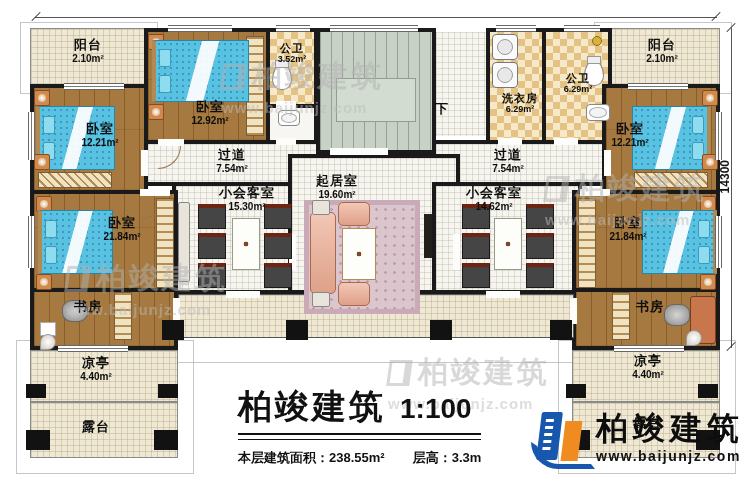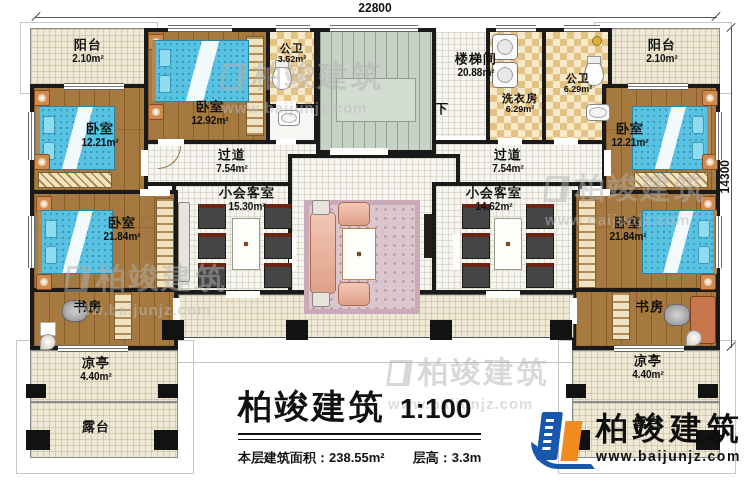--- a/index.html
+++ b/index.html
@@ -120,21 +120,20 @@
     border-bottom:5px solid #1757ae;border-left:6px solid #1757ae;border-radius:0 0 0 30px;}
   .logo-text{display:flex;flex-direction:column;}
   .logo-company{font-size:32px;font-weight:900;letter-spacing:5px;color:#0d0d0d;line-height:1;}
   .logo-url{font-size:14px;font-weight:bold;letter-spacing:1.5px;color:#111;margin-top:4px;}
 </style>
 </head>
 <body>
 
 <div class="stage">
 
-  <div class="dim-top">22800</div>
   <div class="dimline" style="left:35px;top:17px;width:682px;height:1px;"></div>
   <div class="tick" style="left:30px;top:16px;"></div>
   <div class="tick" style="left:710px;top:16px;"></div>
   <div class="dimline" style="left:731px;top:28px;width:1px;height:320px;"></div>
   <div class="tick" style="left:725px;top:27px;"></div>
   <div class="tick" style="left:725px;top:346px;"></div>
   <div class="dim-right" style="left:718px;top:160px;">14300</div>
 
   <div class="eave" style="left:20px;top:22px;width:136px;height:70px;"></div>
   <div class="eave" style="left:594px;top:22px;width:136px;height:70px;"></div>
@@ -328,24 +327,20 @@
       <span class="rarea">12.92m²</span>
     </div>
   <div class="rlabel sm" style="left:252px;top:42px;width:80px;">
     <span class="rname">公卫</span>
       <span class="rarea">3.52m²</span>
     </div>
   <div class="rlabel" style="left:187px;top:148px;width:90px;">
     <span class="rname">过道</span>
       <span class="rarea">7.54m²</span>
     </div>
-  <div class="rlabel" style="left:434px;top:52px;width:84px;">
-    <span class="rname">楼梯间</span>
-      <span class="rarea">20.88m²</span>
-    </div>
   <div class="rlabel" style="left:430px;top:102px;width:24px;">
     <span class="rname">下</span>
     </div>
   <div class="rlabel sm" style="left:475px;top:92px;width:90px;">
     <span class="rname">洗衣房</span>
       <span class="rarea">6.29m²</span>
     </div>
   <div class="rlabel sm" style="left:533px;top:72px;width:90px;">
     <span class="rname">公卫</span>
       <span class="rarea">6.29m²</span>
@@ -354,20 +349,24 @@
     <span class="rname">过道</span>
       <span class="rarea">7.54m²</span>
     </div>
   <div class="rlabel" style="left:585px;top:122px;width:90px;">
     <span class="rname">卧室</span>
       <span class="rarea">12.21m²</span>
     </div>
   <div class="rlabel" style="left:197px;top:186px;width:100px;">
     <span class="rname">小会客室</span>
       <span class="rarea">15.30m²</span>
+    </div>
+  <div class="rlabel" style="left:287px;top:174px;width:100px;">
+    <span class="rname">起居室</span>
+      <span class="rarea">19.60m²</span>
     </div>
   <div class="rlabel" style="left:444px;top:186px;width:100px;">
     <span class="rname">小会客室</span>
       <span class="rarea">14.62m²</span>
     </div>
   <div class="rlabel" style="left:77px;top:216px;width:90px;">
     <span class="rname">卧室</span>
       <span class="rarea">21.84m²</span>
     </div>
   <div class="rlabel" style="left:583px;top:216px;width:90px;">

